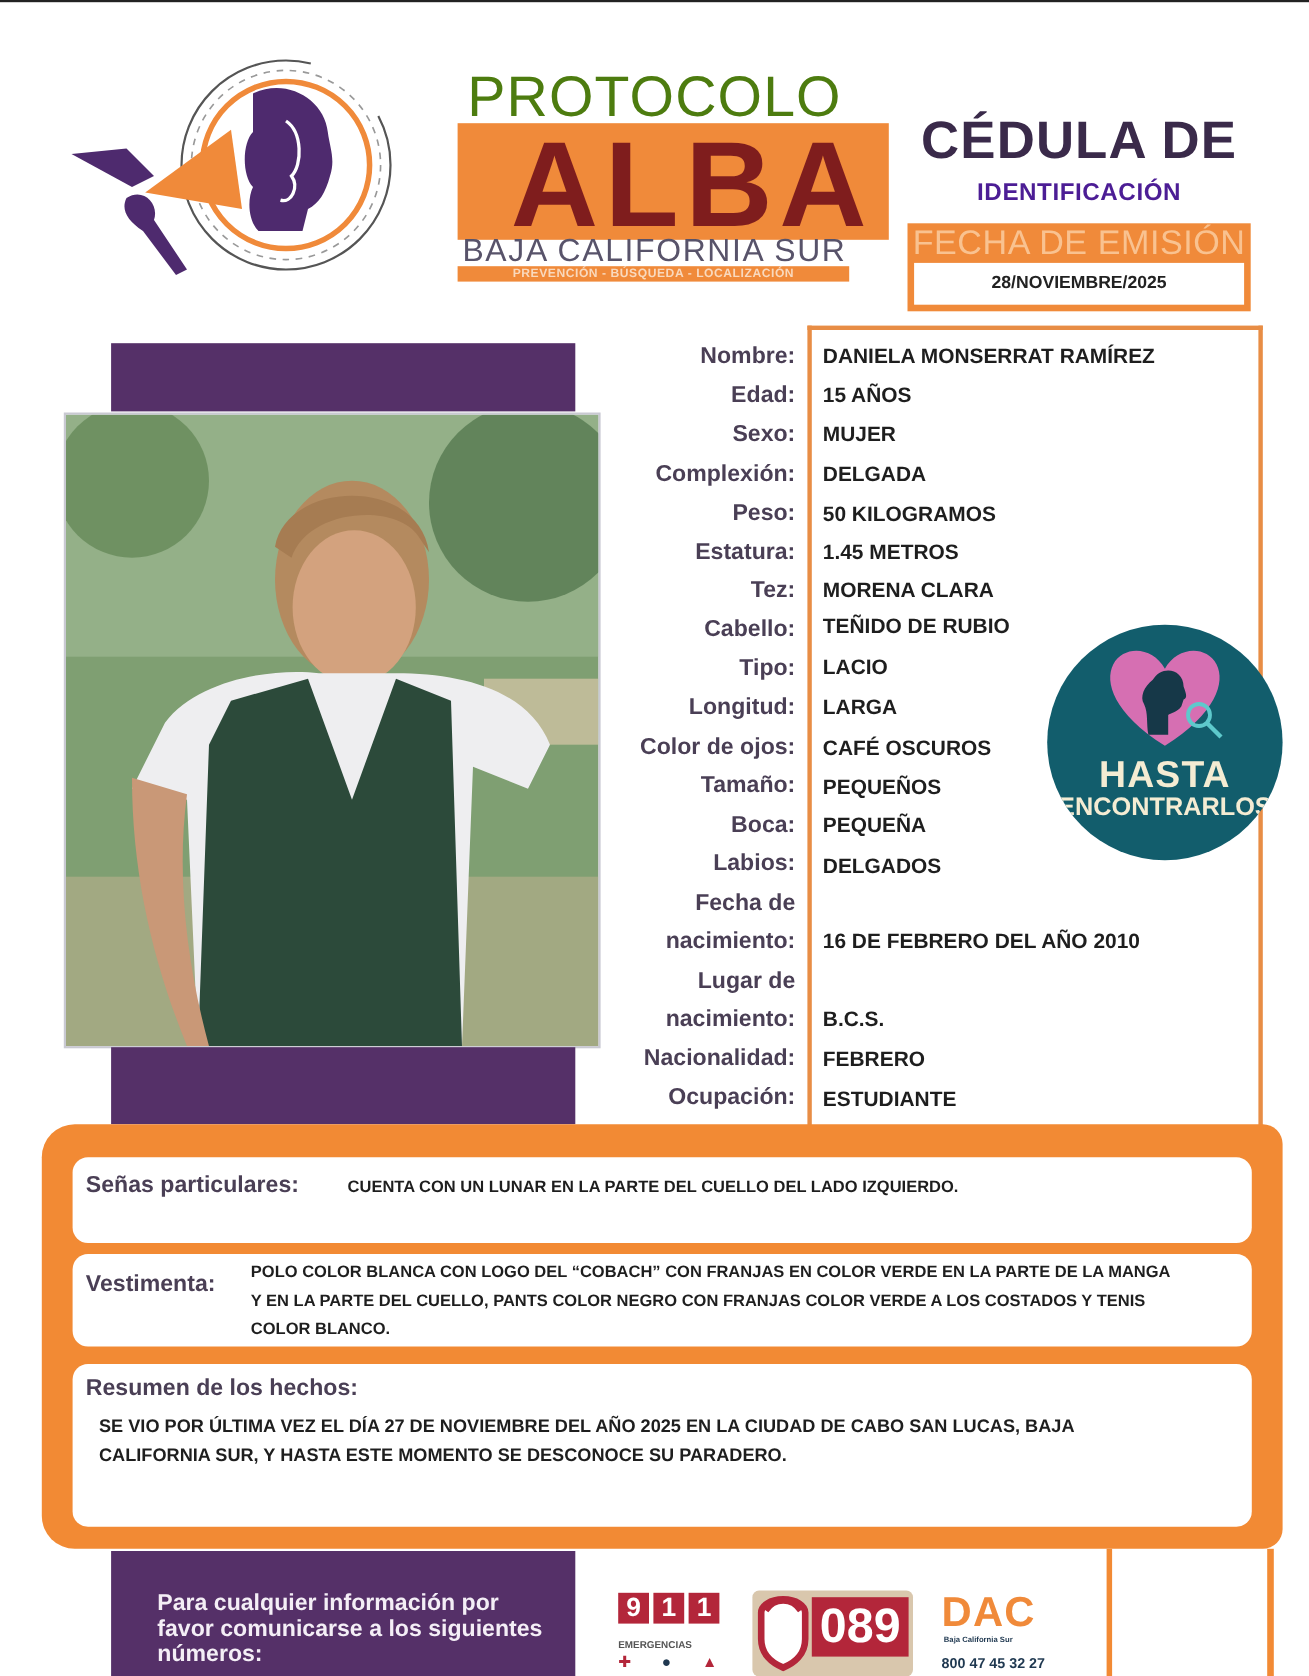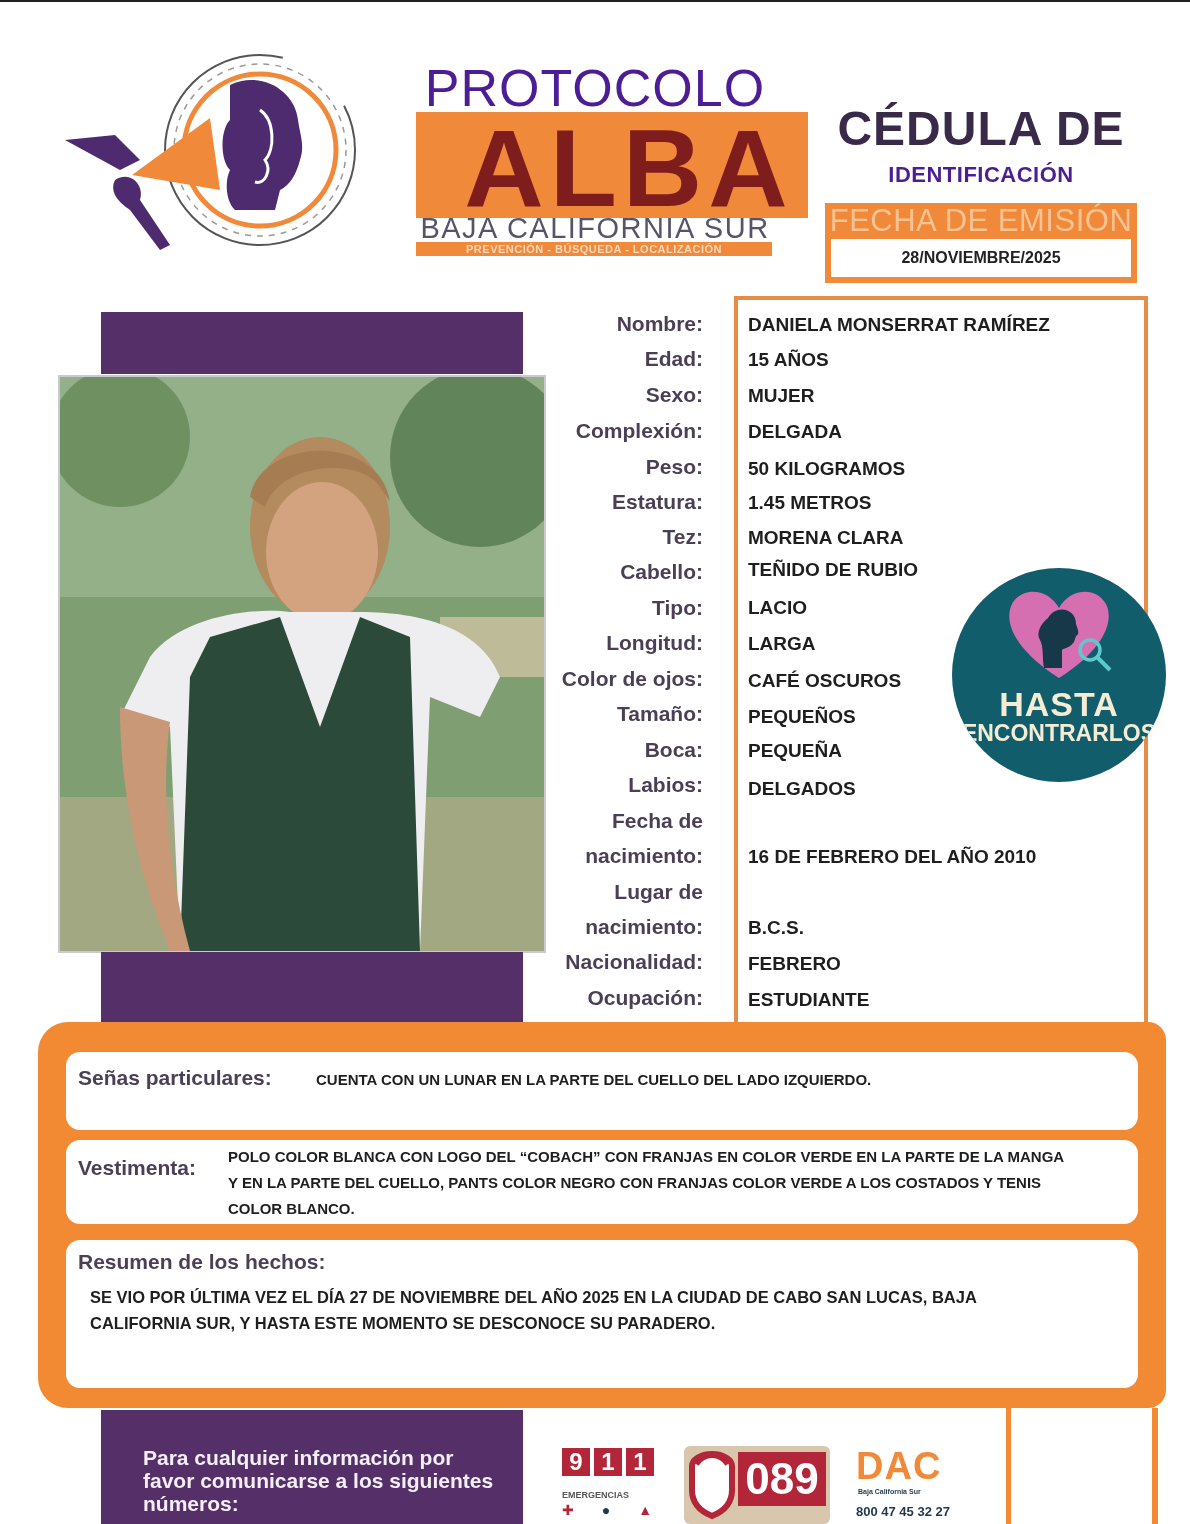--- a/index.html
+++ b/index.html
@@ -8,21 +8,21 @@
     background:#ffffff;
     font-family:"Liberation Sans", sans-serif;
   }
   .topline { position:absolute; left:0; top:0; width:1190px; height:2px; background:#222; }
 
   
   .logo-left { position:absolute; left:60px; top:50px; width:300px; height:205px; }
   .alba { position:absolute; left:414px; top:62px; width:362px; height:195px; }
   .alba .protocolo {
     position:absolute; left:0; top:0; width:362px; text-align:center;
-    font-size:52px; letter-spacing:1px; color:#4c1d95; font-weight:normal; line-height:52px;
+    font-size:52px; letter-spacing:1px; color:#4d7c0f; font-weight:normal; line-height:52px;
   }
   .alba .alba-band {
     position:absolute; left:2px; top:50px; width:358px; height:106px; background:#f08a3a;
     color:#7f1d1d; font-weight:bold; font-size:110px; line-height:112px; text-align:center; letter-spacing:6px;padding-left:34px;
   }
   .alba .bcs {
     position:absolute; left:0; top:150px; width:362px; text-align:center;
     font-size:29px; letter-spacing:1.5px; color:#58536a; line-height:32px;
   }
   .alba .tagline {
@@ -45,21 +45,21 @@
     border:2px solid #c9c9d2; box-sizing:border-box; overflow:hidden;
     background:linear-gradient(180deg,#8fae86 0%,#6f9462 35%,#90a57c 60%,#b4ad8e 100%);
   }
 
   
   .info-box {
     position:absolute; left:734px; top:296px; width:414px; height:734px;
     border:4px solid #e88d45; border-bottom:none; box-sizing:border-box; background:#fff;
   }
   .field-label {
-    position:absolute; right:487px; font-weight:bold; font-size:21px; color:#4a3f55; text-align:right; white-space:nowrap;
+    position:absolute; right:467px; font-weight:bold; font-size:21px; color:#4a3f55; text-align:right; white-space:nowrap;
   }
   .field-value {
     position:absolute; left:748px; font-weight:bold; font-size:19px; color:#1e1e1e; white-space:nowrap; font-family:"Liberation Sans Narrow","Liberation Sans", sans-serif;
   }
 
   .badge {
     position:absolute; left:952px; top:568px; width:214px; height:214px; border-radius:50%;
     background:#125d6c; overflow:hidden;
   }
   .badge .h1 { position:absolute; left:0; top:118px; width:214px; text-align:center; color:#f4ecd3; font-weight:bold; font-size:34px; line-height:36px; letter-spacing:1px; }

